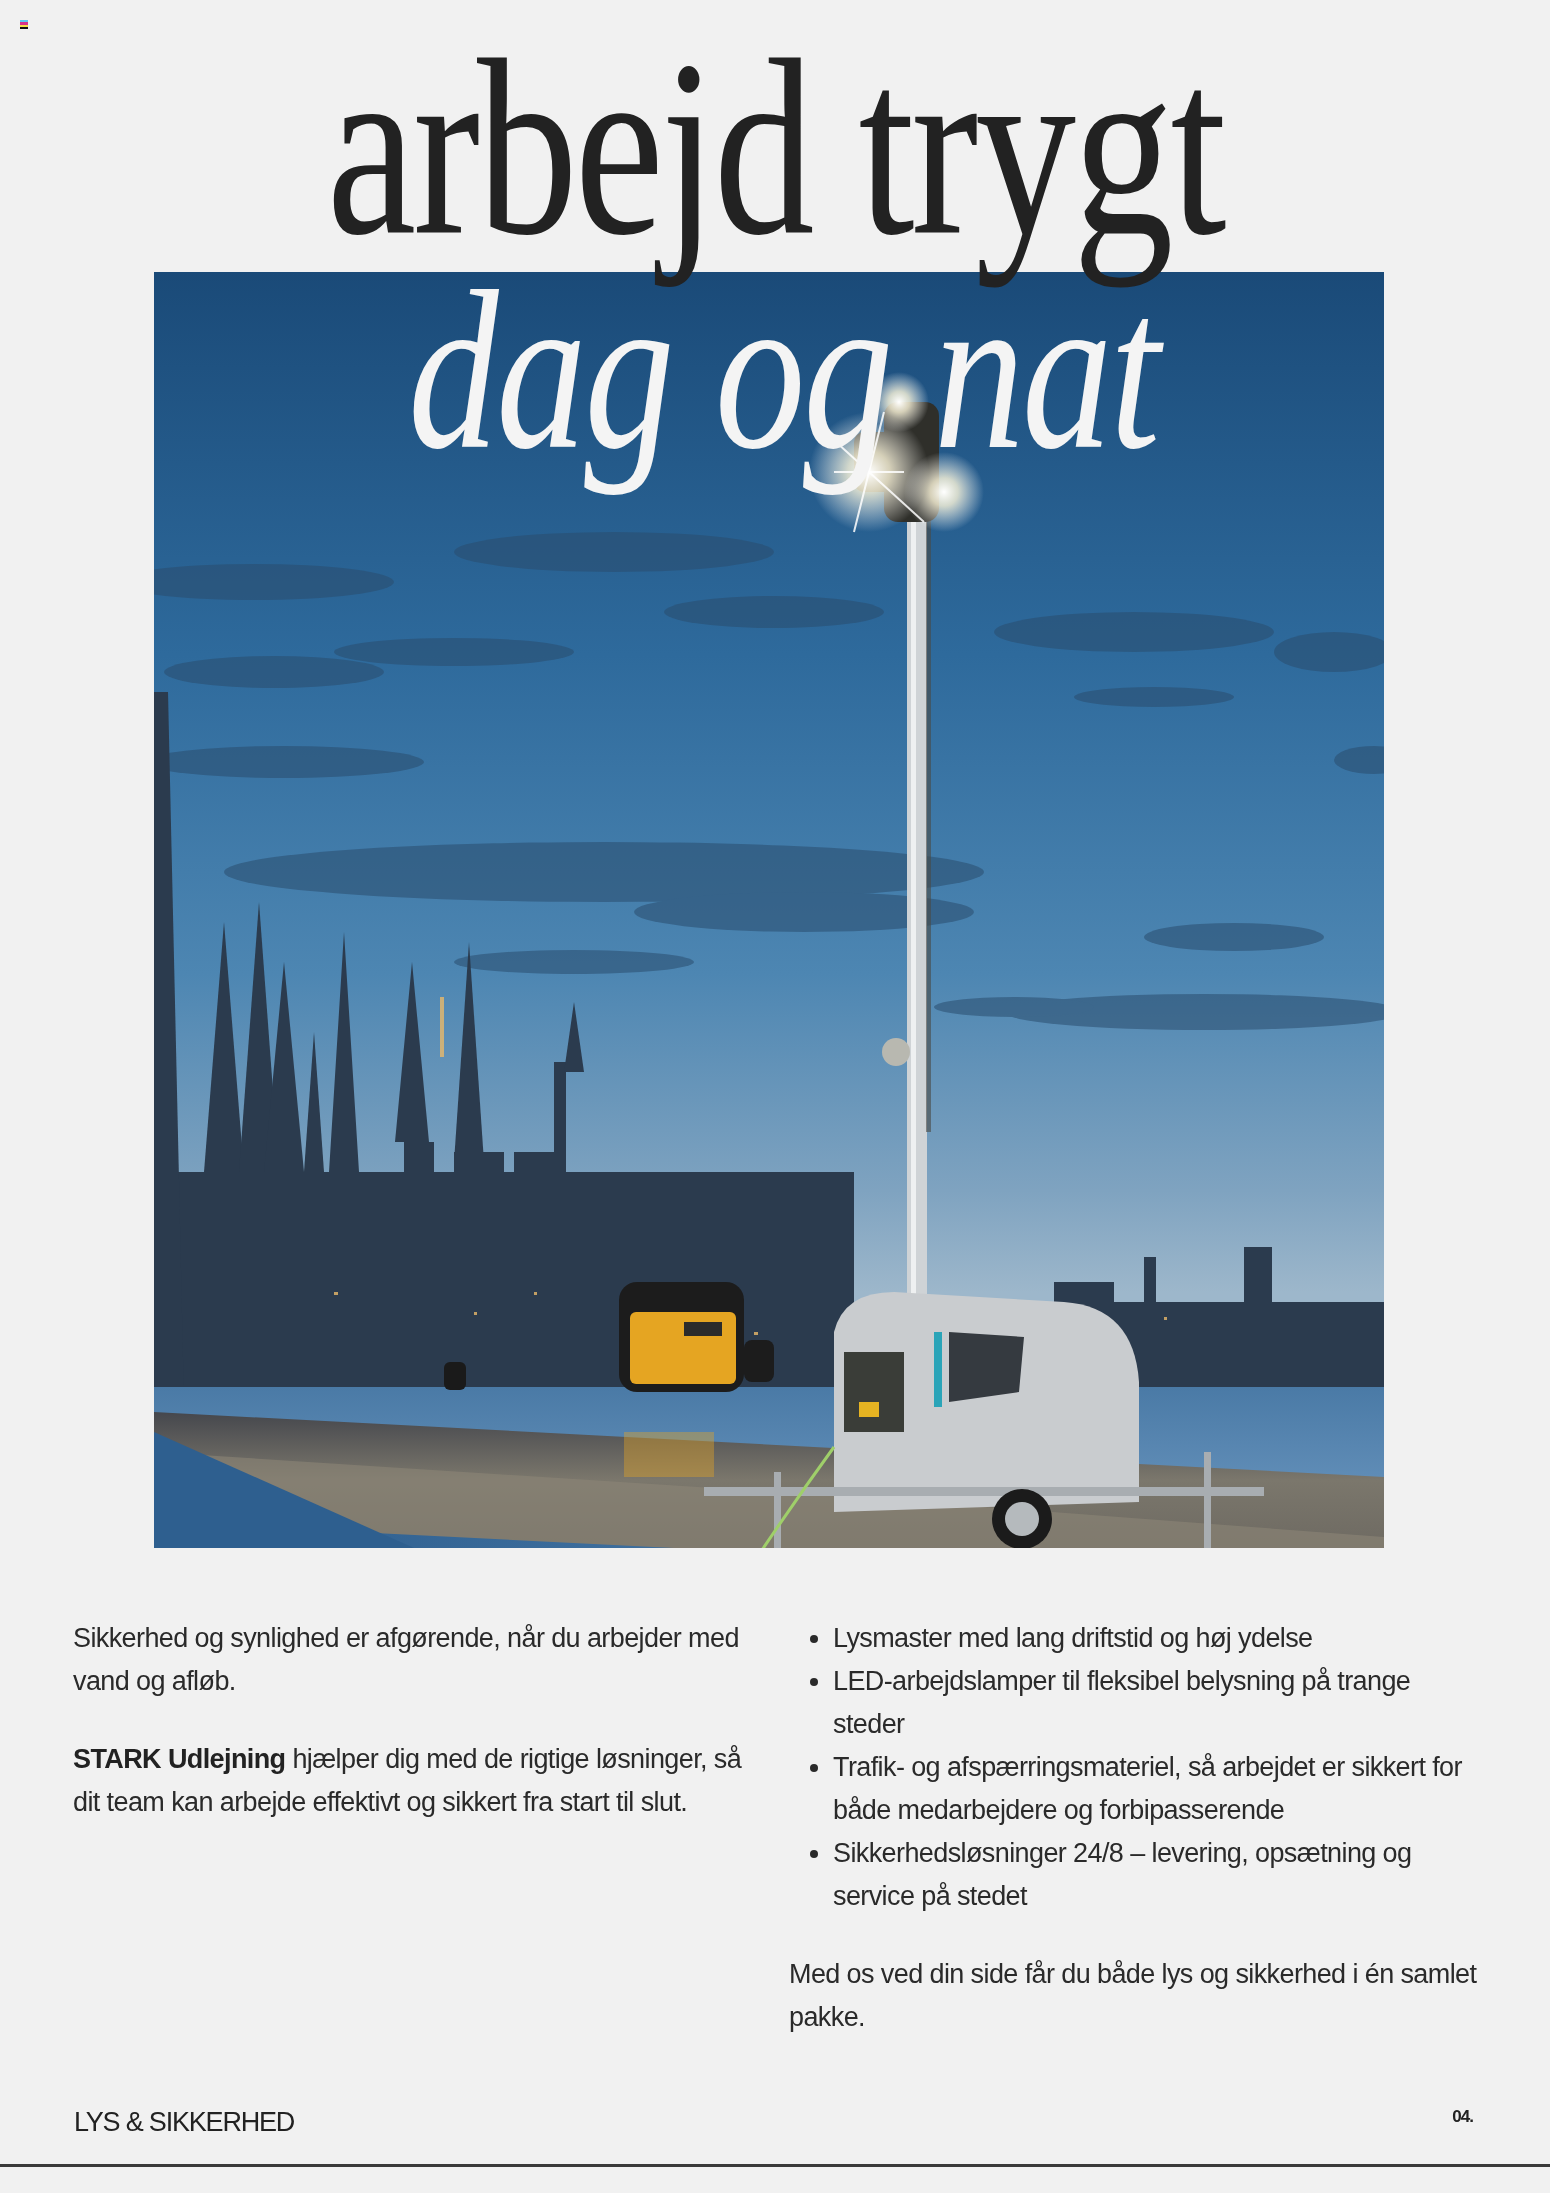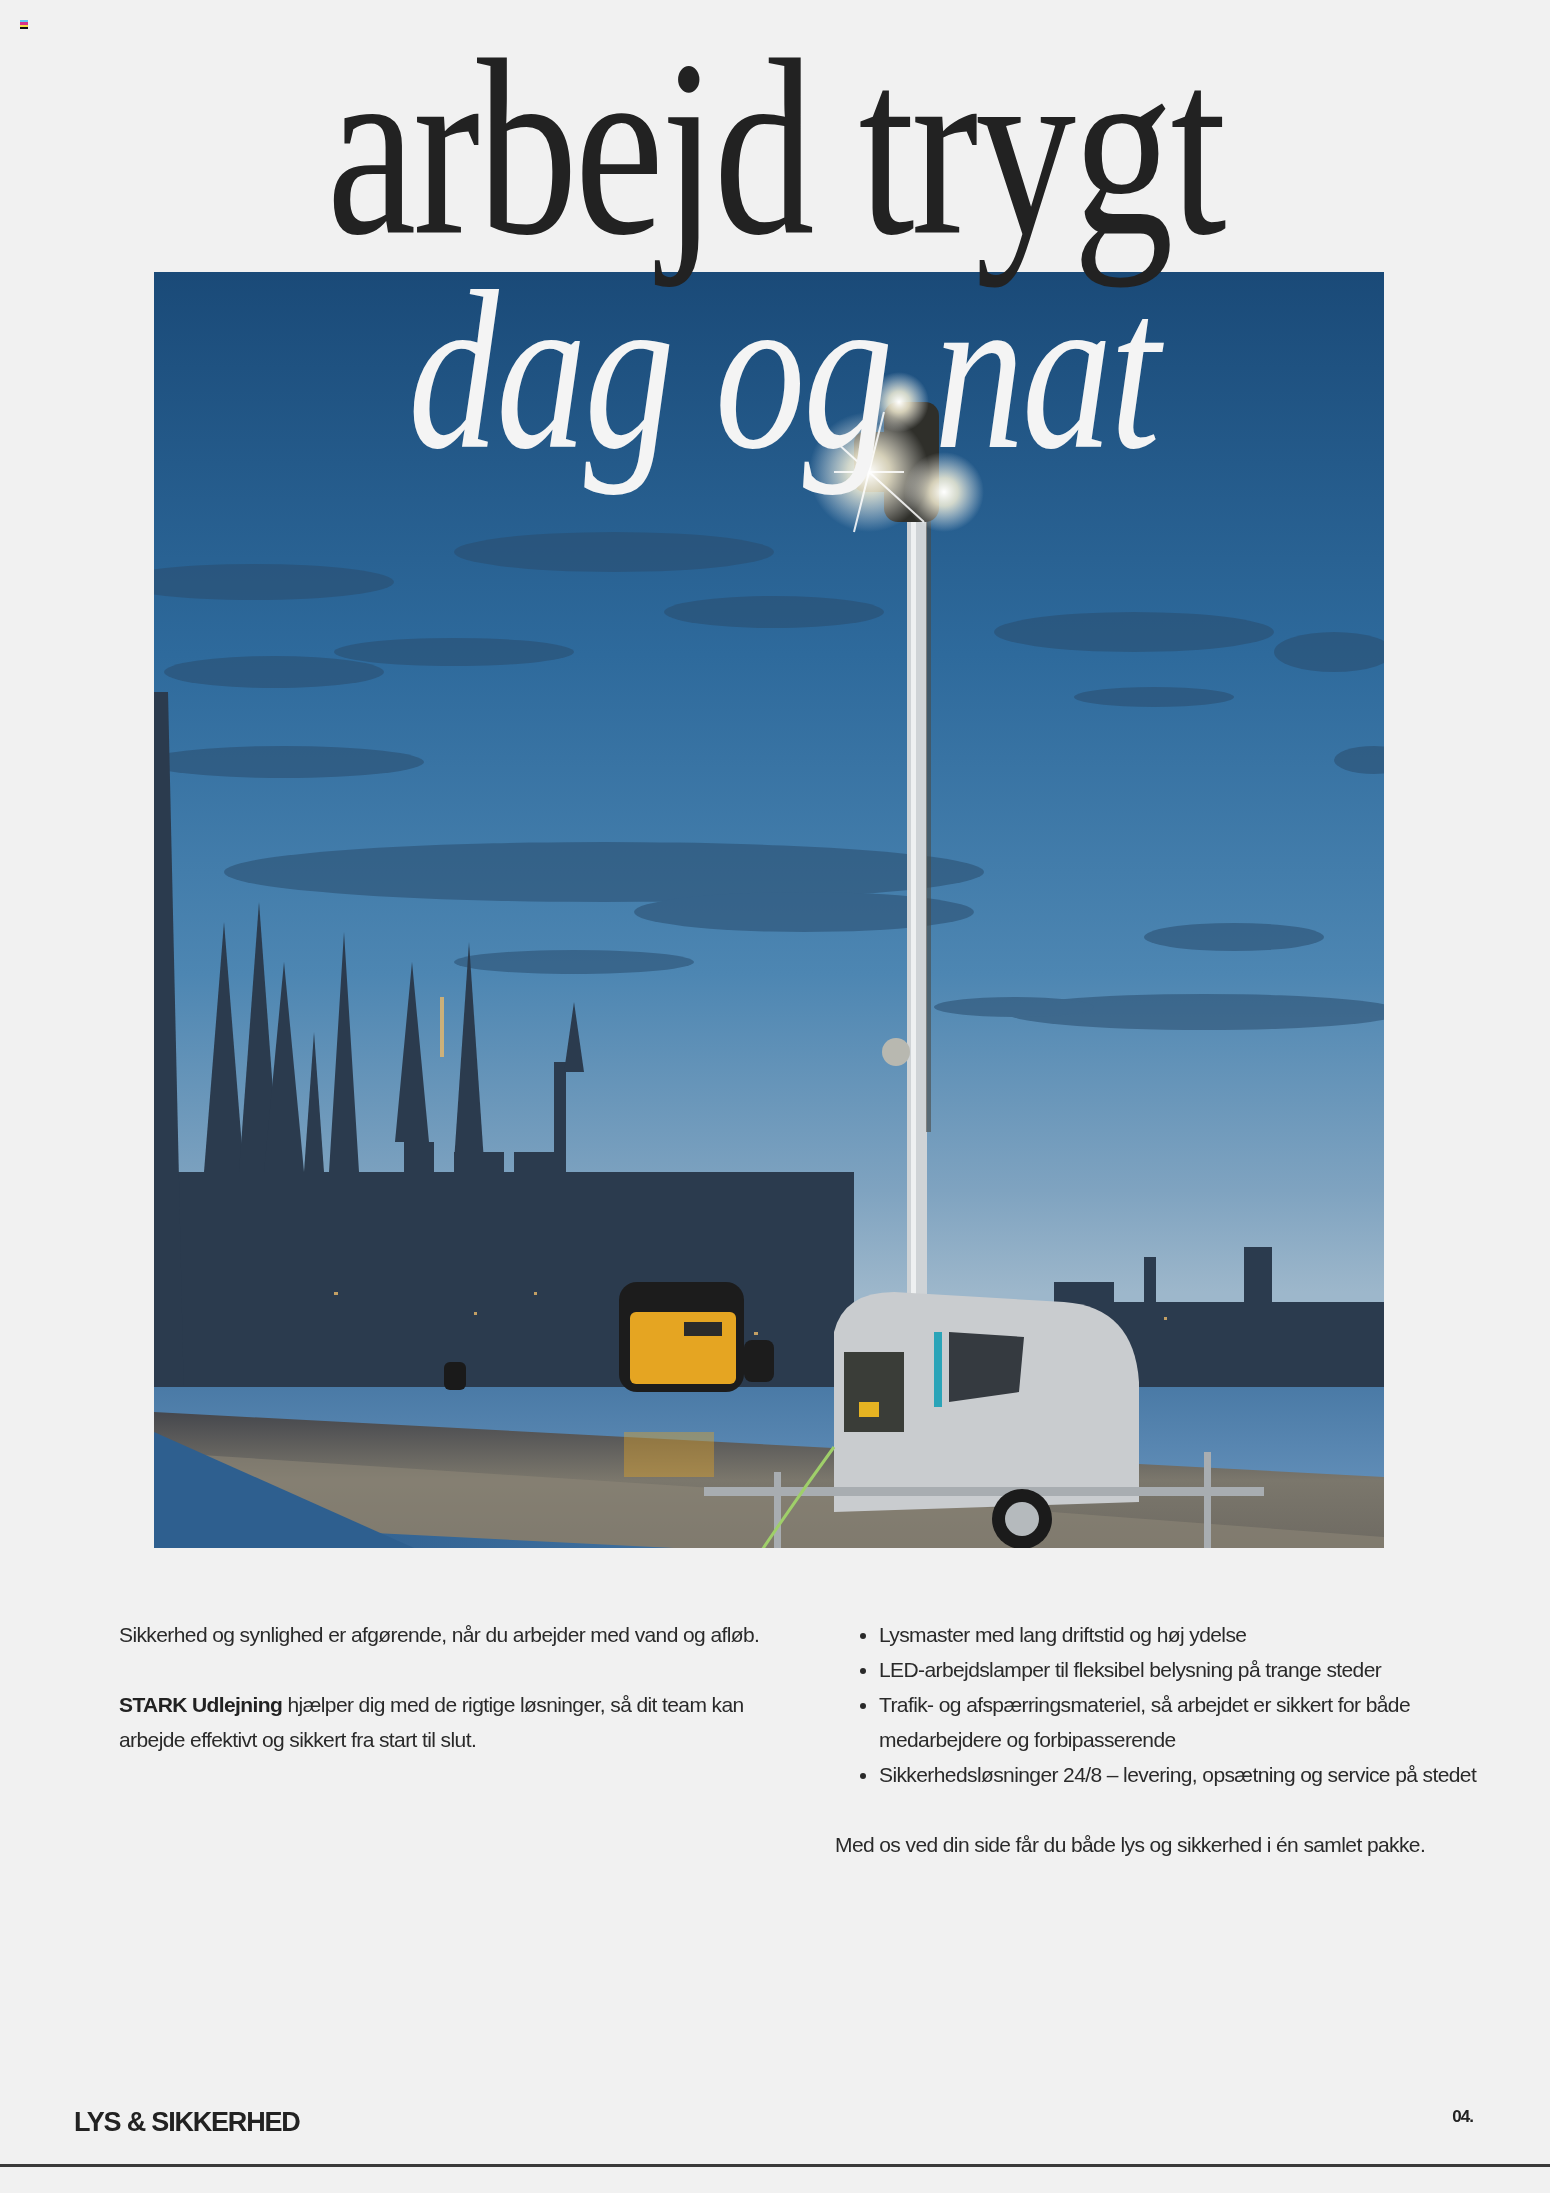--- a/index.html
+++ b/index.html
@@ -2,28 +2,28 @@
 <html><head>
 <meta charset="utf-8">
 <style>
   html, body { margin:0; padding:0; }
   body { width:1550px; height:2193px; background:#f1f1f1; position:relative; overflow:hidden; font-family:"Liberation Sans", sans-serif; color:#222; }
   .cmyk { position:absolute; left:20px; top:20px; width:8px; height:9px; }
   .cmyk div { height:2.25px; }
   .title-top { position:absolute; left:0; top:22px; width:1550px; text-align:center; font-family:"Liberation Serif", serif; font-size:252px; line-height:1; color:#222; transform:scaleX(0.80); transform-origin:center top; letter-spacing:-4px; z-index:3; white-space:nowrap; }
   .photo { position:absolute; left:154px; top:272px; width:1230px; height:1276px; overflow:hidden; z-index:1; }
   .title-bot { position:absolute; left:0; top:258px; width:1550px; text-align:center; font-family:"Liberation Serif", serif; font-style:italic; font-size:226px; line-height:1; color:#f4f4f4; transform:scaleX(0.80) translateX(10px); transform-origin:center top; letter-spacing:-3px; z-index:4; white-space:nowrap; }
-  .col { position:absolute; font-size:21px; line-height:35px; color:#2a2a2a; letter-spacing:-0.6px;margin-left:46px; }
+  .col { position:absolute; font-size:27px; line-height:43px; color:#2a2a2a; letter-spacing:-0.6px; }
   .col p { margin:0 0 35px 0; }
   .col b { font-weight:bold; color:#222; }
   .col ul { margin:0 0 35px 0; padding:0 0 0 44px; }
   .col li { padding-left:0; }
   .left { left:73px; top:1617px; width:690px; }
   .right { left:789px; top:1617px; width:690px; }
-  .footer-left { position:absolute; left:74px; top:2107px; font-size:27px; font-weight:bold; letter-spacing:-1.2px; color:#222; }
+  .footer-left { position:absolute; left:74px; top:2107px; font-size:27px; font-weight:normal; letter-spacing:-1.2px; color:#222; }
   .footer-right { position:absolute; right:77px; top:2107px; font-size:17px; font-weight:bold; letter-spacing:-1px; color:#222; }
   .footer-line { position:absolute; left:0; top:2164px; width:1550px; height:3px; background:#3a3a3a; }
 </style>
 </head>
 <body>
 
 <div class="cmyk">
   <div style="background:#5ec8f2"></div>
   <div style="background:#d6338a"></div>
   <div style="background:#f5e04a"></div>

